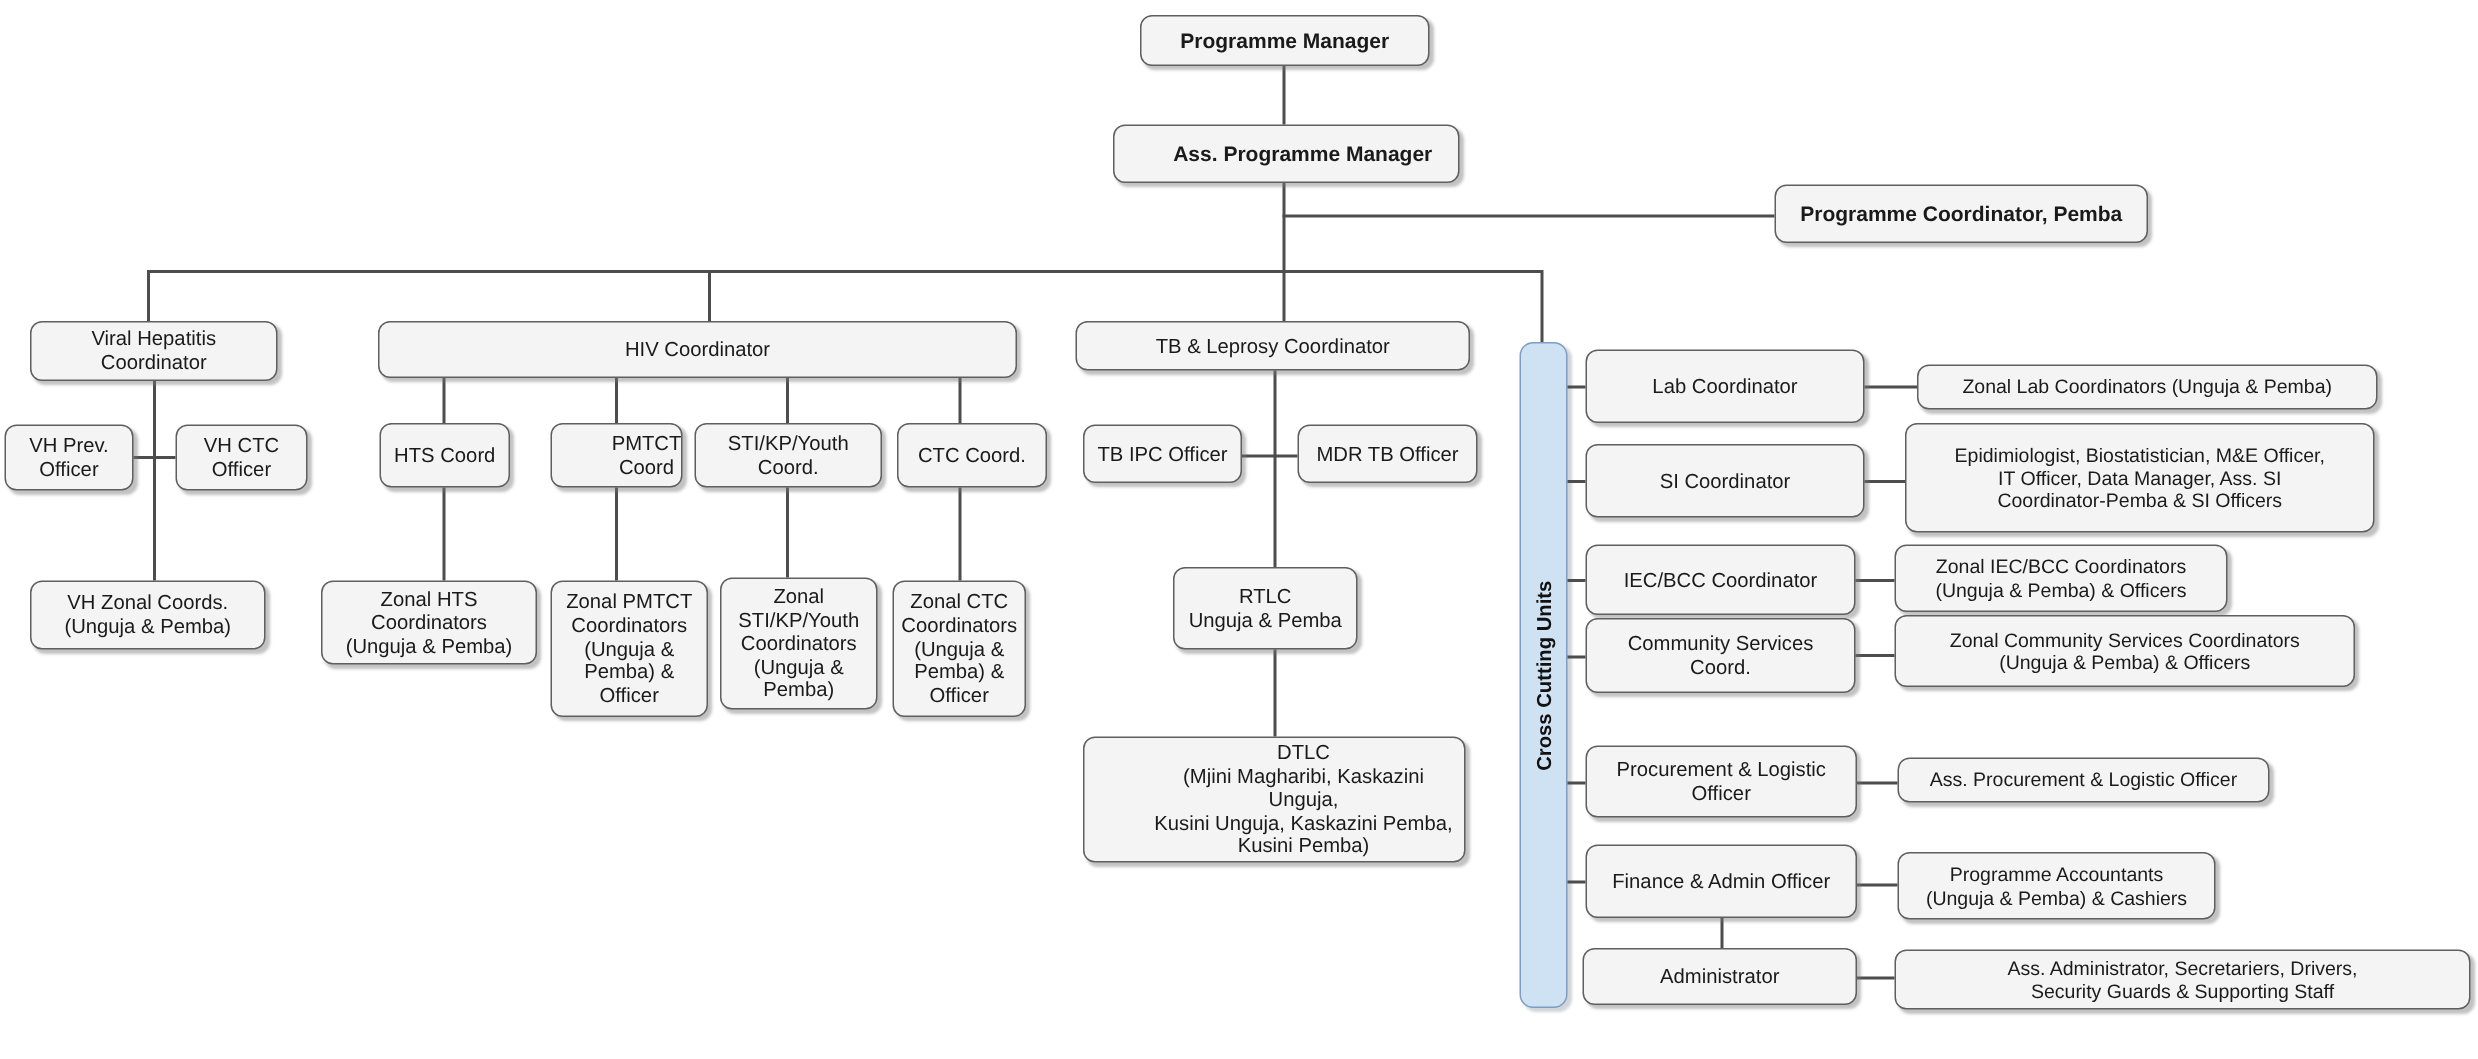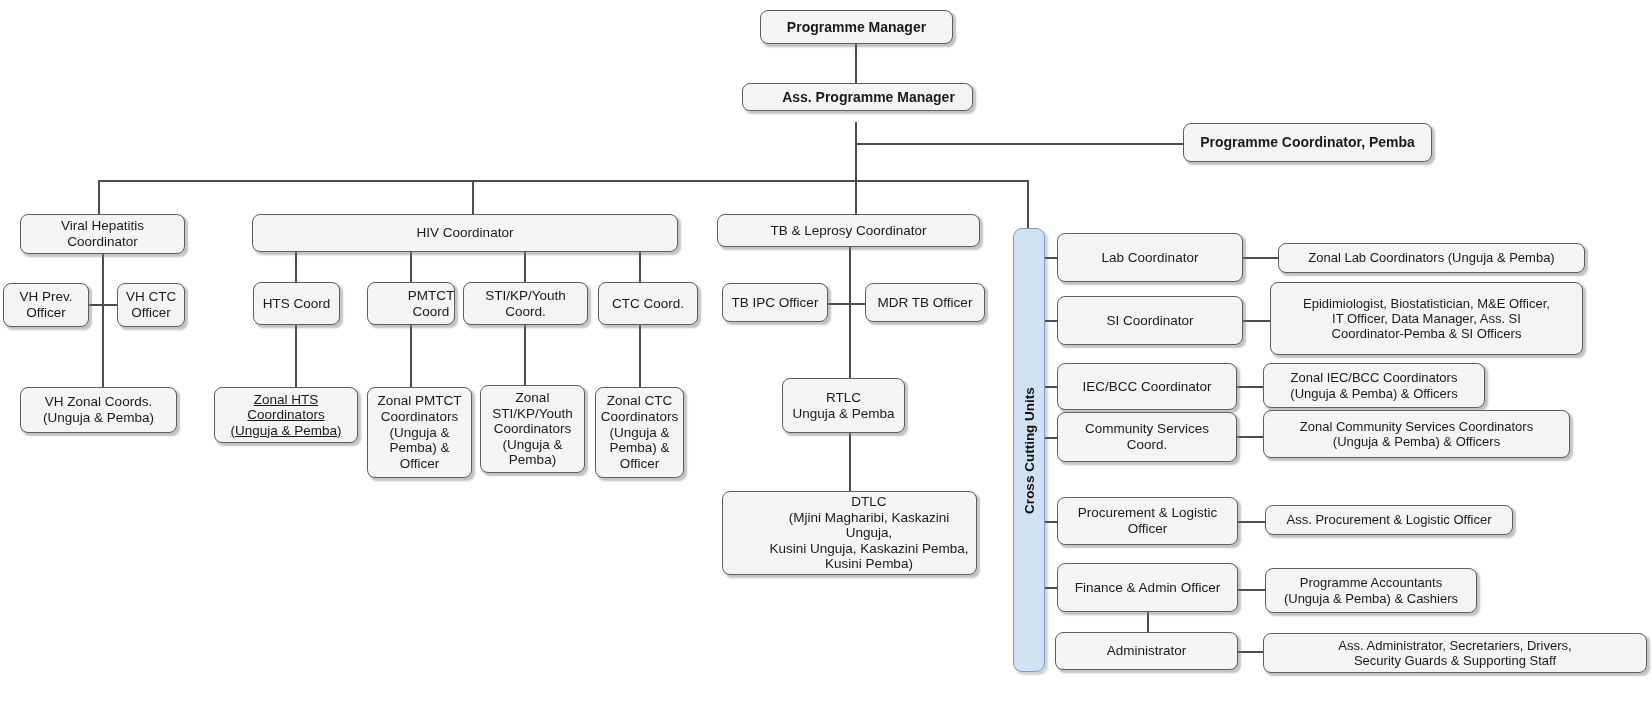--- a/index.html
+++ b/index.html
@@ -89,38 +89,38 @@
     <div class="line" style="left: 1045px; top: 521px; width: 12px; height: 1.5px;"></div>
     <div class="line" style="left: 1045px; top: 587px; width: 12px; height: 1.5px;"></div>
     <div class="line" style="left: 1243px; top: 257px; width: 35px; height: 1.5px;"></div>
     <div class="line" style="left: 1243px; top: 320px; width: 27px; height: 1.5px;"></div>
     <div class="line" style="left: 1237px; top: 386px; width: 26px; height: 1.5px;"></div>
     <div class="line" style="left: 1237px; top: 436px; width: 26px; height: 1.5px;"></div>
     <div class="line" style="left: 1238px; top: 521px; width: 27px; height: 1.5px;"></div>
     <div class="line" style="left: 1238px; top: 589px; width: 27px; height: 1.5px;"></div>
     <div class="line" style="left: 1238px; top: 651px; width: 25px; height: 1.5px;"></div>
     <div class="node bold" style="left: 760px; top: 10px; width: 193px; height: 34px;">Programme Manager</div>
-    <div class="node bold" style="left: 742px; top: 83px; width: 231px; height: 28px; padding-left: 25px;">Ass. Programme Manager</div>
+    <div class="node bold" style="left: 742px; top: 83px; width: 231px; height: 39px; padding-left: 25px;">Ass. Programme Manager</div>
     <div class="node bold" style="left: 1183px; top: 123px; width: 249px; height: 39px;">Programme Coordinator, Pemba</div>
     <div class="node" style="left: 20px; top: 214px; width: 165px; height: 40px;">Viral Hepatitis
 Coordinator</div>
     <div class="node" style="left: 3px; top: 283px; width: 86px; height: 44px;">VH Prev.
 Officer</div>
-    <div class="node" style="left: 117px; top: 283px; width: 68px; height: 44px;">VH CTC
+    <div class="node" style="left: 117px; top: 283px; width: 88px; height: 44px;">VH CTC
 Officer</div>
     <div class="node" style="left: 20px; top: 387px; width: 157px; height: 46px;">VH Zonal Coords.
 (Unguja &amp; Pemba)</div>
     <div class="node" style="left: 252px; top: 214px; width: 426px; height: 38px;">HIV Coordinator</div>
     <div class="node" style="left: 253px; top: 282px; width: 87px; height: 43px;">HTS Coord</div>
     <div class="node" style="left: 367px; top: 282px; width: 88px; height: 43px; padding-left: 43px;">PMTCT
 Coord</div>
     <div class="node" style="left: 463px; top: 282px; width: 125px; height: 43px;">STI/KP/Youth
 Coord.</div>
     <div class="node" style="left: 598px; top: 282px; width: 100px; height: 43px;">CTC Coord.</div>
-    <div class="node" style="left: 214px; top: 387px; width: 144px; height: 56px; text-decoration: underline;">Zonal HTS
+    <div class="node" style="left: 214px; top: 387px; width: 144px; height: 56px;">Zonal HTS
 Coordinators
 (Unguja &amp; Pemba)</div>
     <div class="node" style="left: 367px; top: 387px; width: 105px; height: 91px;">Zonal PMTCT
 Coordinators
 (Unguja &amp;
 Pemba) &amp;
 Officer</div>
     <div class="node" style="left: 480px; top: 385px; width: 105px; height: 88px;">Zonal
 STI/KP/Youth
 Coordinators

